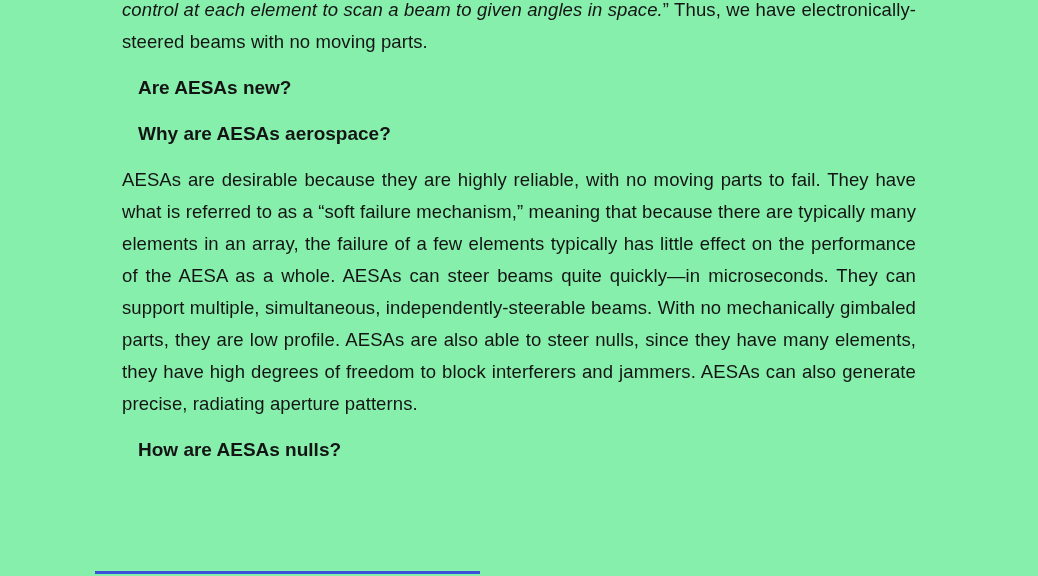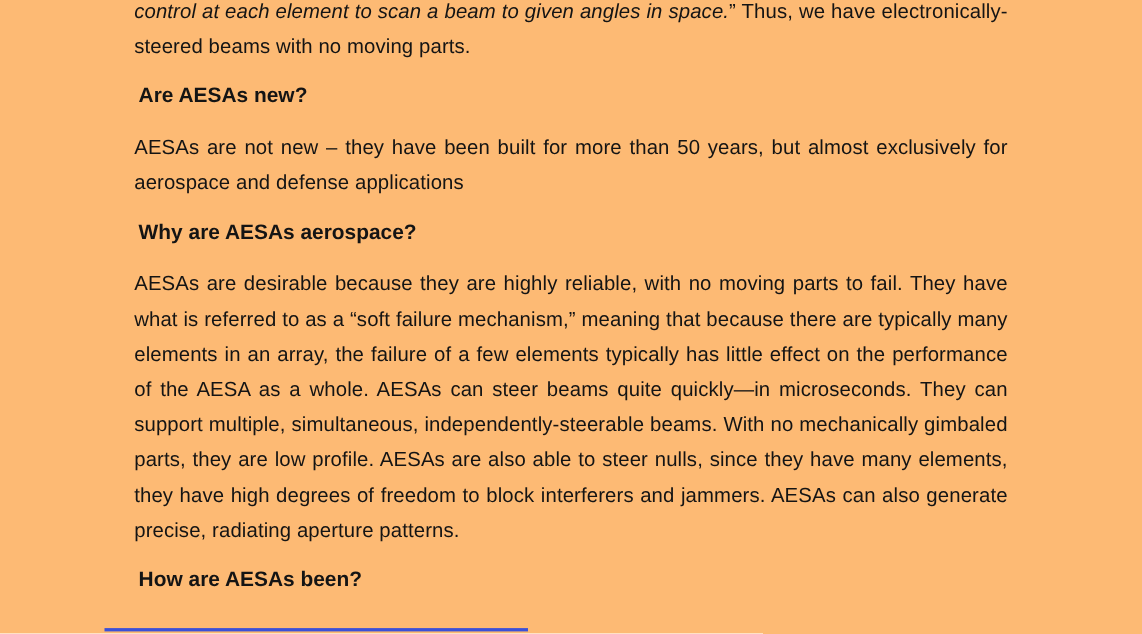--- a/index.html
+++ b/index.html
@@ -4,41 +4,41 @@
 <style>
   html, body {
     margin: 0;
     padding: 0;
     background: #ffffff;
   }
   .page {
     position: relative;
     width: 1038px;
     height: 576px;
-    background: #fdba74;
+    background: #86efac;
     overflow: hidden;
     font-family: "Liberation Sans", sans-serif;
     color: #141414;
   }
   .content {
     padding: 0 122px;
     margin-top: -6px;
     font-size: 18.5px;
     line-height: 32px;
   }
   .para {
     margin: 0 0 14px 0;
     text-align: justify;
     letter-spacing: 0.1px;
   }
   .para .ital {
     font-style: italic;
   }
   .qhead {
-    margin: 0 0 14px 4px;
+    margin: 0 0 14px 16px;
     font-size: 19px;
     line-height: 32px;
     font-weight: 700;
     text-align: left;
   }
   .bottom-rule {
     position: absolute;
     left: 95px;
     bottom: 2px;
     width: 385px;
@@ -49,24 +49,23 @@
 </head>
 <body>
 
 <div class="page">
   <div class="content">
 
     <p class="para"><span class="ital">control at each element to scan a beam to given angles in space.</span><span>” Thus, we have electronically-steered beams with no moving parts.</span></p>
 
     <h2 class="qhead">Are AESAs new?</h2>
 
-    <p class="para">AESAs are not new – they have been built for more than 50 years, but almost exclusively for aerospace and defense applications</p>
 
     <h2 class="qhead">Why are AESAs aerospace?</h2>
 
     <p class="para">AESAs are desirable because they are highly reliable, with no moving parts to fail. They have what is referred to as a “soft failure mechanism,” meaning that because there are typically many elements in an array, the failure of a few elements typically has little effect on the performance of the AESA as a whole. AESAs can steer beams quite quickly—in microseconds. They can support multiple, simultaneous, independently-steerable beams. With no mechanically gimbaled parts, they are low profile. AESAs are also able to steer nulls, since they have many elements, they have high degrees of freedom to block interferers and jammers. AESAs can also generate precise, radiating aperture patterns.</p>
 
-    <h2 class="qhead">How are AESAs been?</h2>
+    <h2 class="qhead">How are AESAs nulls?</h2>
 
   </div>
 
   <div class="bottom-rule" style="background: rgb(59, 80, 216);"></div>
 </div>
 
 </body></html>

